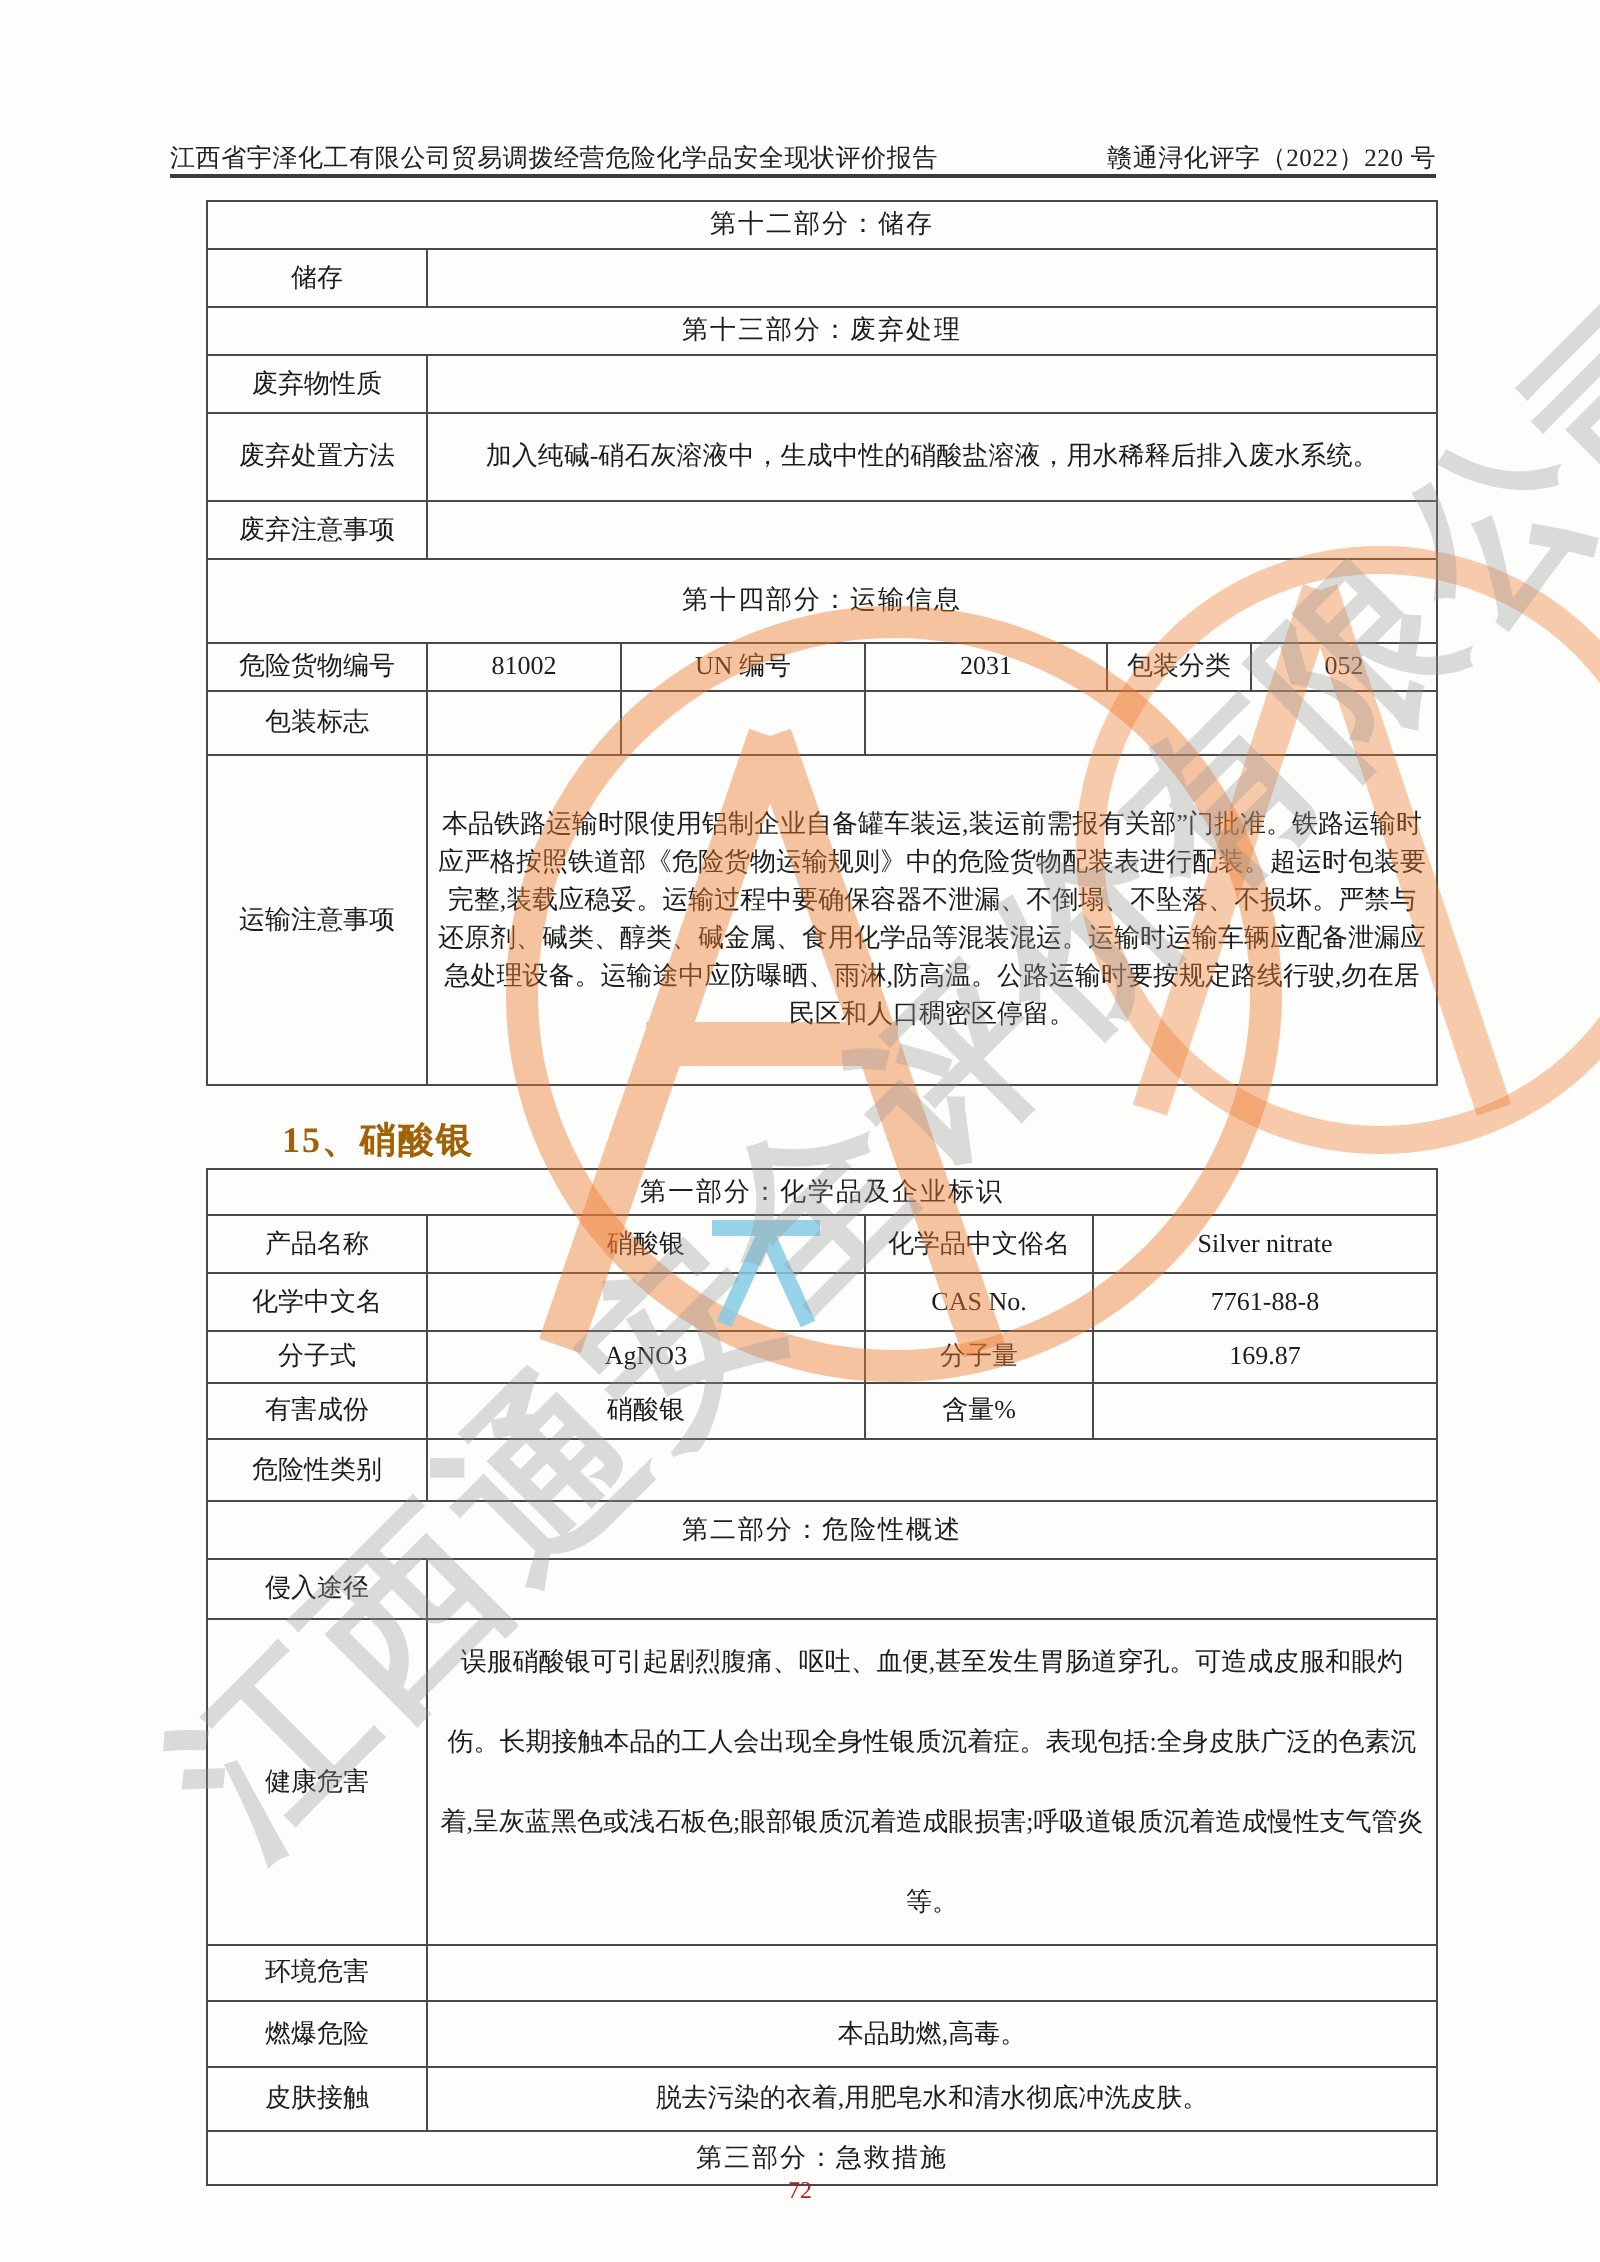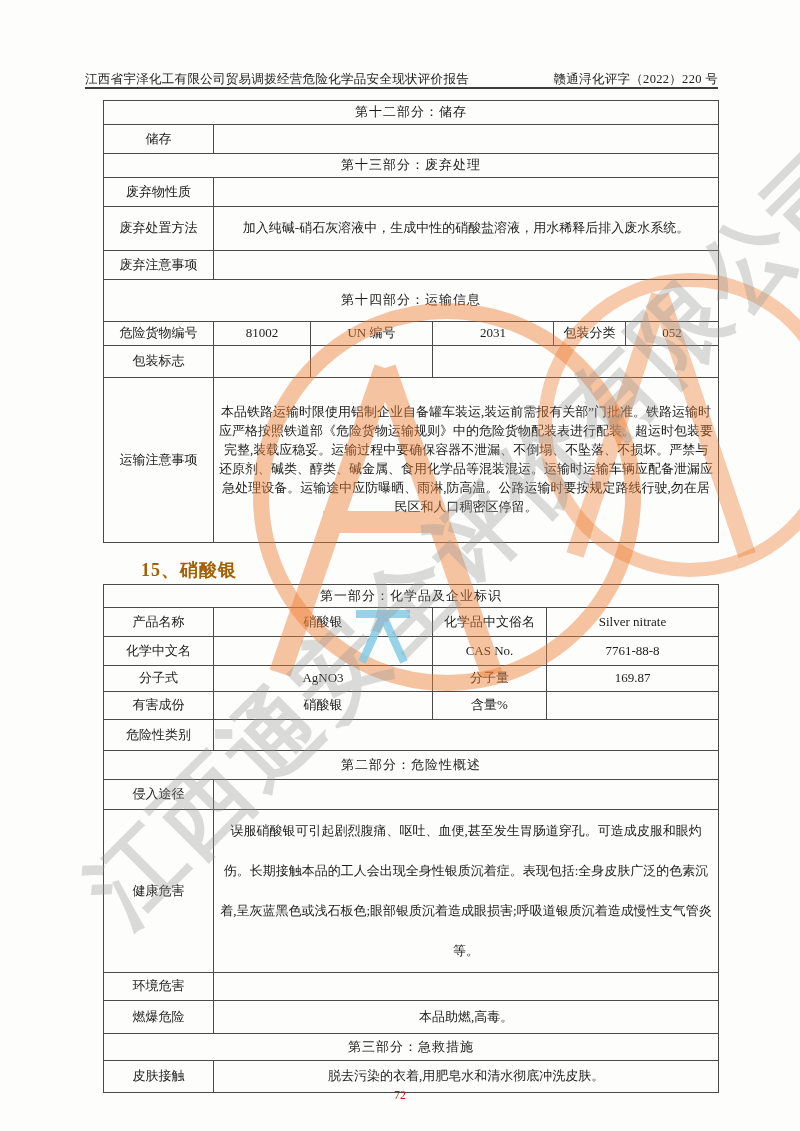--- a/index.html
+++ b/index.html
@@ -183,26 +183,26 @@
       <td colspan="3" class="val-left tight">误服硝酸银可引起剧烈腹痛、呕吐、血便,甚至发生胃肠道穿孔。可造成皮服和眼灼伤。长期接触本品的工人会出现全身性银质沉着症。表现包括:全身皮肤广泛的色素沉着,呈灰蓝黑色或浅石板色;眼部银质沉着造成眼损害;呼吸道银质沉着造成慢性支气管炎等。</td>
     </tr>
     <tr style="height:28px">
       <td class="lbl">环境危害</td>
       <td colspan="3"></td>
     </tr>
     <tr style="height:33px">
       <td class="lbl">燃爆危险</td>
       <td colspan="3" class="val-left">本品助燃,高毒。</td>
     </tr>
-    <tr style="height:27px">
-      <td colspan="4" class="section">第三部分：急救措施</td>
-    </tr>
     <tr style="height:32px">
       <td class="lbl">皮肤接触</td>
       <td colspan="3" class="val-left">脱去污染的衣着,用肥皂水和清水彻底冲洗皮肤。</td>
+    </tr>
+    <tr style="height:27px">
+      <td colspan="4" class="section">第三部分：急救措施</td>
     </tr>
   </tbody>
     </table>
 
   <div class="page-number">72</div>
 
   <div class="wm-layer">
     <svg class="wm-svg" width="800" height="1131" viewBox="0 0 800 1131">
 
       <circle cx="447" cy="497" r="186" fill="none" stroke="rgba(237,125,49,0.45)" stroke-width="16"></circle>

